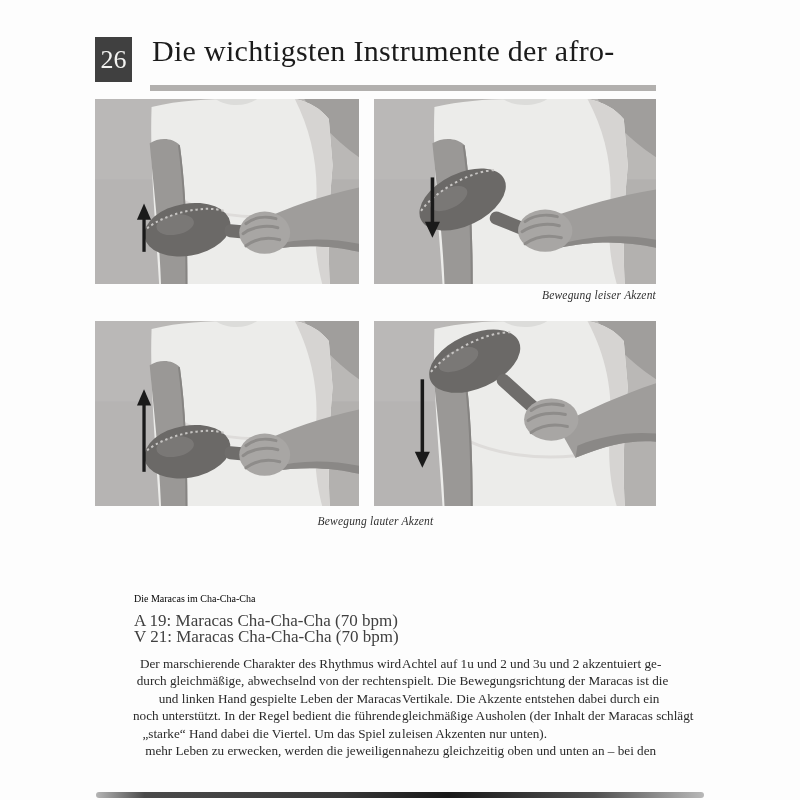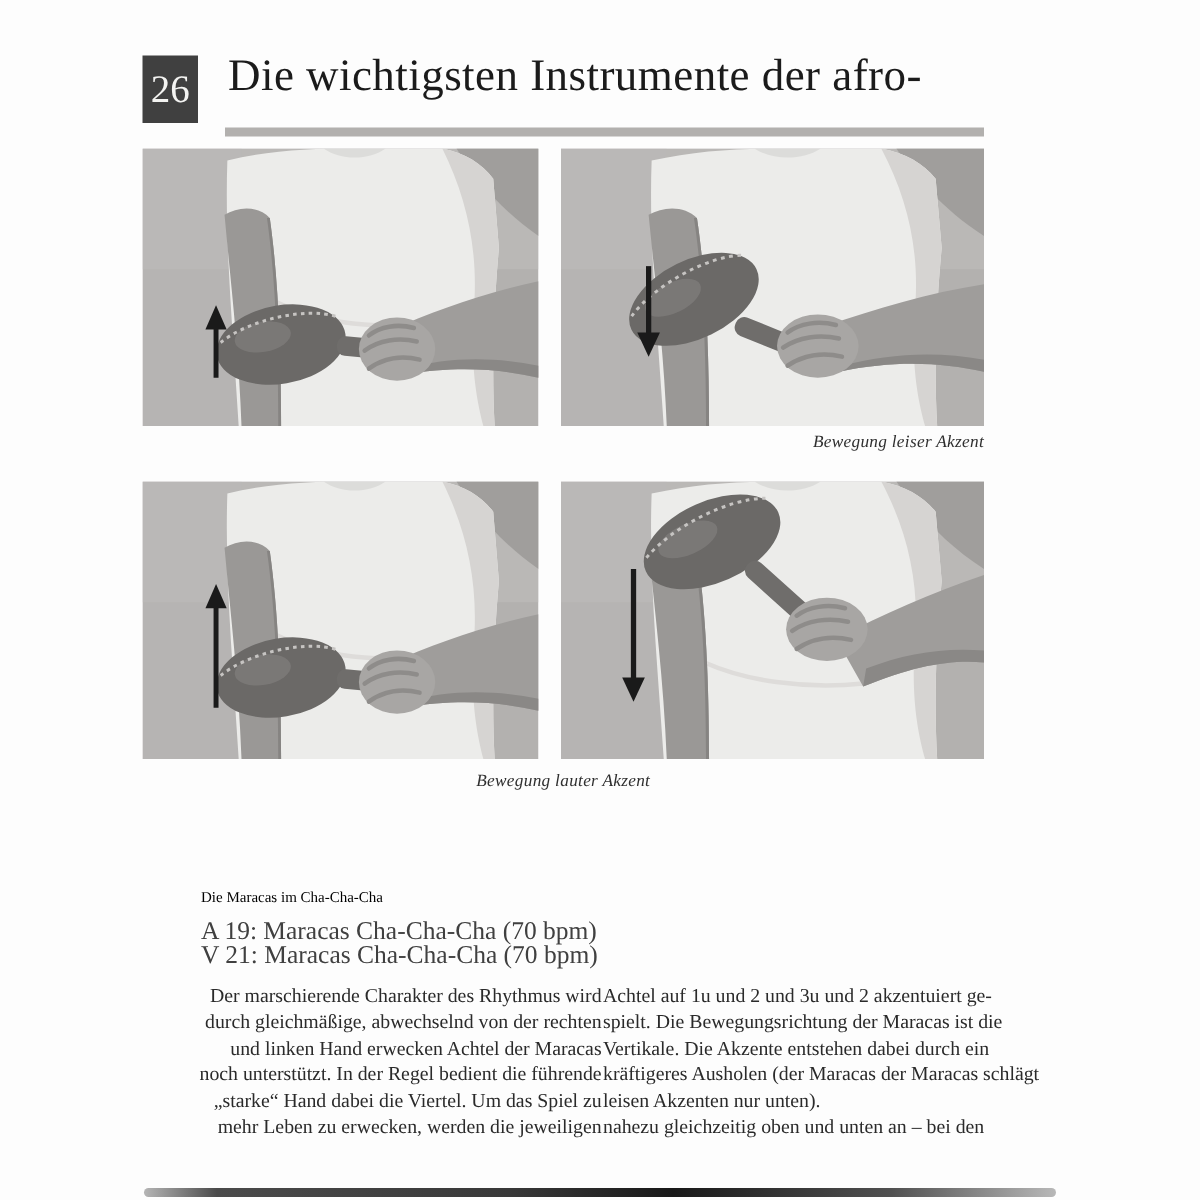--- a/index.html
+++ b/index.html
@@ -212,30 +212,30 @@
   <div class="subheading">Die Maracas im Cha-Cha-Cha</div>
 
   <div class="tracks">
     <div class="track">A 19: Maracas Cha-Cha-Cha (70 bpm)</div>
     <div class="track">V 21: Maracas Cha-Cha-Cha (70 bpm)</div>
   </div>
 
   <div class="col colL">
     <span class="bl">Der marschierende Charakter des Rhythmus wird</span>
     <span class="bl">durch gleichmäßige, abwechselnd von der rechten</span>
-    <span class="bl">und linken Hand erwecken Achtel der Maracas</span>
+    <span class="bl">und linken Hand gespielte Leben der Maracas</span>
     <span class="bl">noch unterstützt. In der Regel bedient die führende</span>
     <span class="bl">„starke“ Hand dabei die Viertel. Um das Spiel zu</span>
     <span class="bl">mehr Leben zu erwecken, werden die jeweiligen</span>
   </div>
 
   <div class="col colR">
     <span class="bl">Achtel auf 1u und 2 und 3u und 2 akzentuiert ge-</span>
     <span class="bl">spielt. Die Bewegungsrichtung der Maracas ist die</span>
     <span class="bl">Vertikale. Die Akzente entstehen dabei durch ein</span>
-    <span class="bl">kräftigeres Ausholen (der Maracas der Maracas schlägt</span>
+    <span class="bl">gleichmäßige Ausholen (der Inhalt der Maracas schlägt</span>
     <span class="bl">leisen Akzenten nur unten).</span>
     <span class="bl">nahezu gleichzeitig oben und unten an – bei den</span>
   </div>
 
   <div class="page-edge"></div>
 
 </div>
 
 </body></html>

